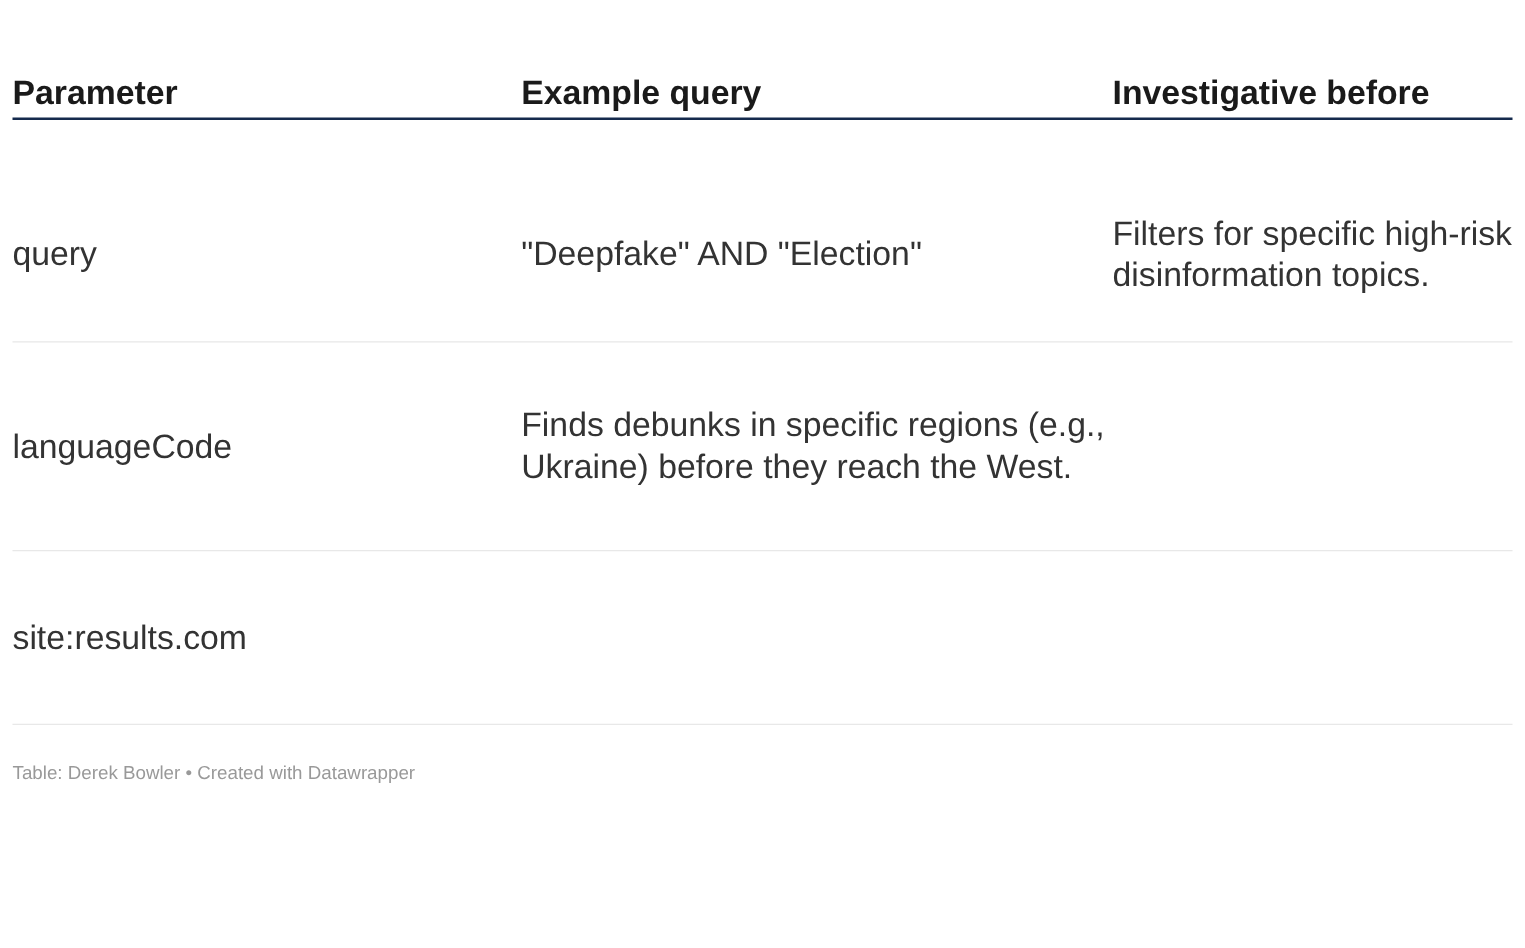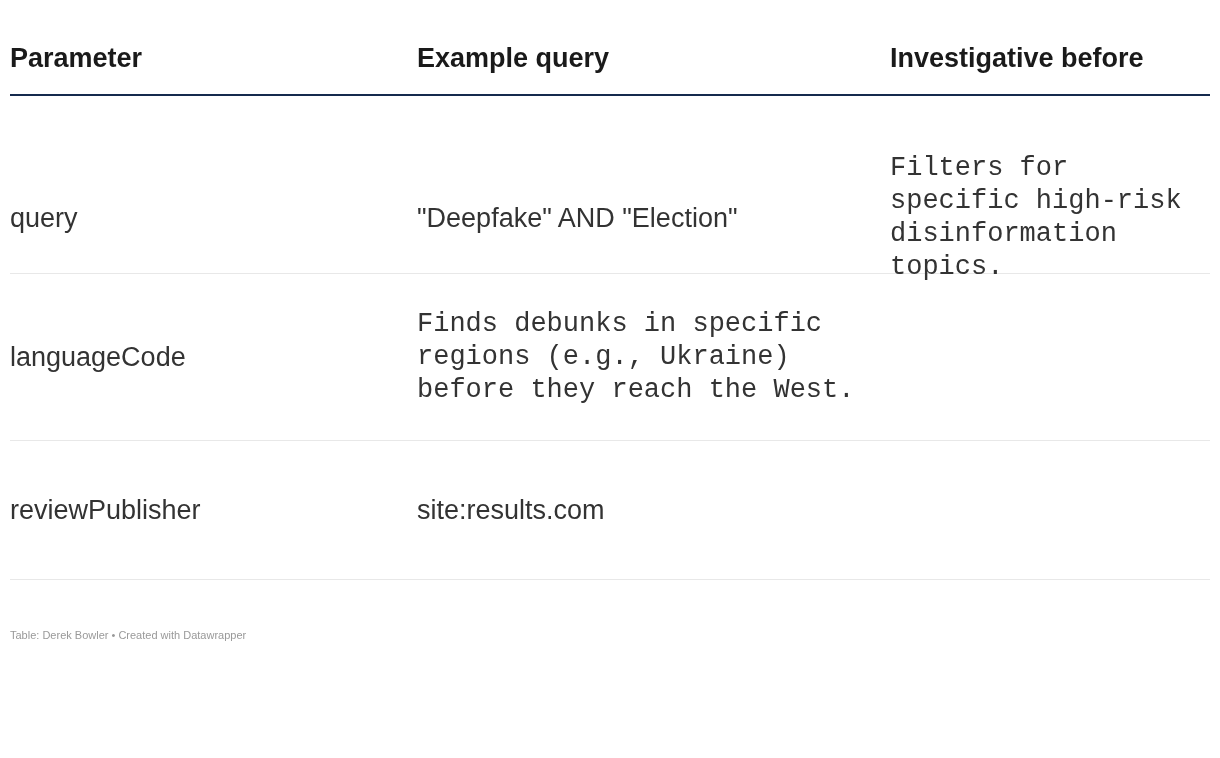--- a/index.html
+++ b/index.html
@@ -25,21 +25,21 @@
     grid-template-columns: 407px 473px 320px;
     height: 94px;
     align-items: end;
     border-bottom: 2px solid #152a4d;
   }
   .th {
     font-size: 27px;
     font-weight: bold;
     color: #1a1a1a;
     line-height: 31px;
-    padding-bottom: 20px;
+    padding-bottom: 4px;
   }
   
   .tr {
     display: grid;
     grid-template-columns: 407px 473px 320px;
     align-items: center;
   }
   .tr.divided {
     border-bottom: 1.5px solid #e8e8e8;
   }
@@ -47,26 +47,25 @@
   .tr-2 { height: 166px; }
   .tr-3 { height: 138px; }
   .tr-4 { height: 140px; }
   .td {
     font-size: 27px;
     color: #333333;
     line-height: 33px;
   }
   .td.wrap {
     padding: 18px 0;
-    font-family: Liberation Mono, monospace;
   }
   
   .credit {
-    margin-top: 44px;
-    font-size: 11px;
+    margin-top: 28px;
+    font-size: 15px;
     color: #999999;
     line-height: 22px;
   }
 </style>
 </head>
 <body>
 
 <div class="dw-chart">
 
   <div class="thead">
@@ -80,20 +79,19 @@
     <div class="td">"Deepfake" AND "Election"</div>
     <div class="td wrap">Filters for specific high-risk disinformation topics.</div>
   </div>
 
   <div class="tr tr-2 divided">
     <div class="td">languageCode</div>
     <div class="td wrap">Finds debunks in specific regions (e.g., Ukraine) before they reach the West.</div>
   </div>
 
   <div class="tr tr-3 divided">
-    <div class="td">reviewPublisher</div>
     <div class="td">site:results.com</div>
   </div>
 
 
   <div class="credit">Table: Derek Bowler • Created with Datawrapper</div>
 
 </div>
 
 </body></html>

